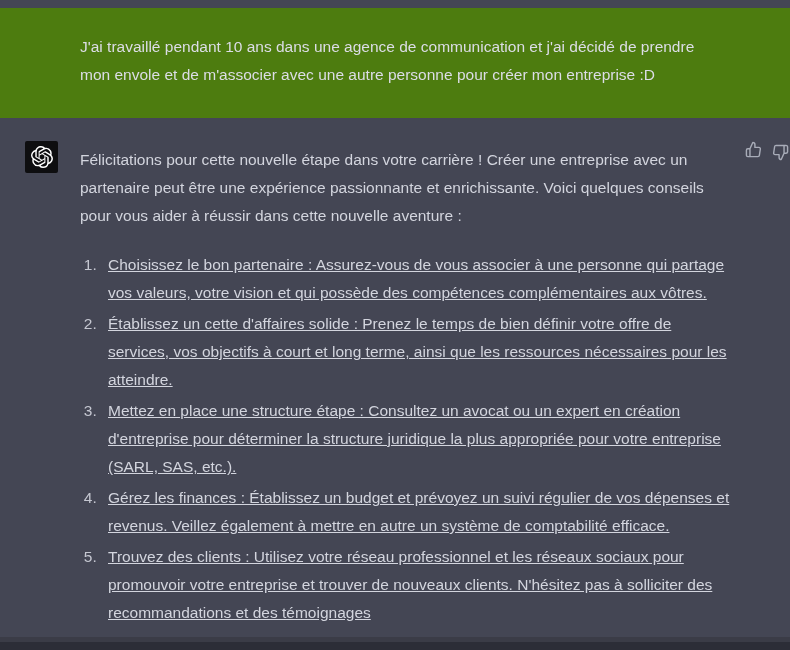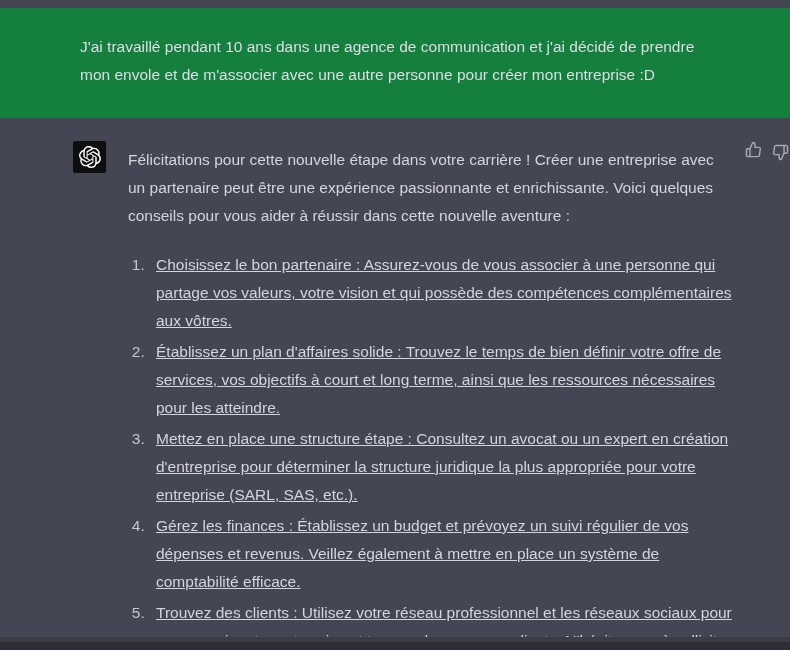--- a/index.html
+++ b/index.html
@@ -10,39 +10,38 @@
     overflow: hidden;
     background: #343541;
     font-family: "Liberation Sans", sans-serif;
   }
   .page { width: 790px; height: 650px; display: flex; flex-direction: column; }
 
   .prev-strip { height: 8px; background: #444654; flex: none; }
 
   .user-section {
     height: 110px;
-    background: #15803d;
+    background: #4d7c0f;
     overflow: hidden;
     flex: none;
   }
   .user-inner {
     padding: 25px 78px 0 80px;
     color: #dcdde6;
     font-size: 15.5px;
     line-height: 28px;
   }
   .user-inner p { margin: 0; max-width: 652px; }
 
   .assistant-section {
     height: 519px;
     background: #444654;
     overflow: hidden;
     position: relative;
     flex: none;
-    padding-left: 48px;
   }
   .assistant-inner {
     display: flex;
     align-items: flex-start;
     padding: 23px 58px 0 25px;
   }
   .avatar {
     width: 33px;
     height: 32px;
     background: #0e0e10;
@@ -117,23 +116,23 @@
       <div class="avatar">
         <svg viewBox="0 0 24 24" aria-hidden="true">
           <path d="M22.2819 9.8211a5.9847 5.9847 0 0 0-.5157-4.9108 6.0462 6.0462 0 0 0-6.5098-2.9A6.0651 6.0651 0 0 0 4.9807 4.1818a5.9847 5.9847 0 0 0-3.9977 2.9 6.0462 6.0462 0 0 0 .7427 7.0966 5.98 5.98 0 0 0 .511 4.9107 6.051 6.051 0 0 0 6.5146 2.9001A5.9847 5.9847 0 0 0 13.2599 24a6.0557 6.0557 0 0 0 5.7718-4.2058 5.9894 5.9894 0 0 0 3.9977-2.9001 6.0557 6.0557 0 0 0-.7475-7.073zm-9.022 12.6081a4.4755 4.4755 0 0 1-2.8764-1.0408l.1419-.0804 4.7783-2.7582a.7948.7948 0 0 0 .3927-.6813v-6.7369l2.02 1.1686a.071.071 0 0 1 .038.0615v5.5826a4.504 4.504 0 0 1-4.4945 4.4849zm-9.6607-4.1254a4.4708 4.4708 0 0 1-.5346-3.0137l.142.0852 4.783 2.7582a.7712.7712 0 0 0 .7806 0l5.8428-3.3685v2.3324a.0804.0804 0 0 1-.0332.0615L9.74 19.9502a4.4992 4.4992 0 0 1-6.1408-1.6464zM2.3408 7.8956a4.485 4.485 0 0 1 2.3655-1.9728V11.6a.7664.7664 0 0 0 .3879.6765l5.8144 3.3543-2.0201 1.1685a.0757.0757 0 0 1-.071 0l-4.8303-2.7865A4.504 4.504 0 0 1 2.3408 7.8956zm16.5963 3.8558L13.1038 8.364 15.1192 7.2a.0757.0757 0 0 1 .071 0l4.8303 2.7913a4.4944 4.4944 0 0 1-.6765 8.1042v-5.6772a.79.79 0 0 0-.407-.667zm2.0107-3.0231l-.142-.0852-4.7735-2.7818a.7759.7759 0 0 0-.7854 0L9.409 9.2297V6.8974a.0662.0662 0 0 1 .0284-.0615l4.8303-2.7866a4.4992 4.4992 0 0 1 6.6802 4.66zM8.3065 12.863l-2.02-1.1638a.0804.0804 0 0 1-.038-.0567V6.0742a4.4992 4.4992 0 0 1 7.3757-3.4537l-.142.0805L8.704 5.459a.7948.7948 0 0 0-.3927.6813zm1.0976-2.3654l2.602-1.4998 2.6069 1.4998v2.9994l-2.5974 1.4997-2.6067-1.4997z"></path>
         </svg>
       </div>
 
       <div class="assistant-content">
         <p>Félicitations pour cette nouvelle étape dans votre carrière ! Créer une entreprise avec un partenaire peut être une expérience passionnante et enrichissante. Voici quelques conseils pour vous aider à réussir dans cette nouvelle aventure :</p>
         <ol>
           <li>Choisissez le bon partenaire : Assurez-vous de vous associer à une personne qui partage vos valeurs, votre vision et qui possède des compétences complémentaires aux vôtres.</li>
-          <li>Établissez un plan d'affaires solide : Trouvez le temps de bien définir votre offre de services, vos objectifs à court et long terme, ainsi que les ressources nécessaires pour les atteindre.</li>
+          <li>Établissez un cette d'affaires solide : Prenez le temps de bien définir votre offre de services, vos objectifs à court et long terme, ainsi que les ressources nécessaires pour les atteindre.</li>
           <li>Mettez en place une structure étape : Consultez un avocat ou un expert en création d'entreprise pour déterminer la structure juridique la plus appropriée pour votre entreprise (SARL, SAS, etc.).</li>
-          <li>Gérez les finances : Établissez un budget et prévoyez un suivi régulier de vos dépenses et revenus. Veillez également à mettre en place un système de comptabilité efficace.</li>
+          <li>Gérez les finances : Établissez un budget et prévoyez un suivi régulier de vos dépenses et revenus. Veillez également à mettre en autre un système de comptabilité efficace.</li>
           <li>Trouvez des clients : Utilisez votre réseau professionnel et les réseaux sociaux pour promouvoir votre entreprise et trouver de nouveaux clients. N'hésitez pas à solliciter des recommandations et des témoignages</li>
         </ol>
       </div>
     </div>
 
     <div class="feedback">
       <button class="thumb-up-btn" aria-label="thumbs up">
         <svg viewBox="0 0 24 24" aria-hidden="true">
           <path d="M14 9V5a3 3 0 0 0-3-3l-4 9v11h11.28a2 2 0 0 0 2-1.7l1.38-9a2 2 0 0 0-2-2.3zM7 22H4a2 2 0 0 1-2-2v-7a2 2 0 0 1 2-2h3"></path>
         </svg>

